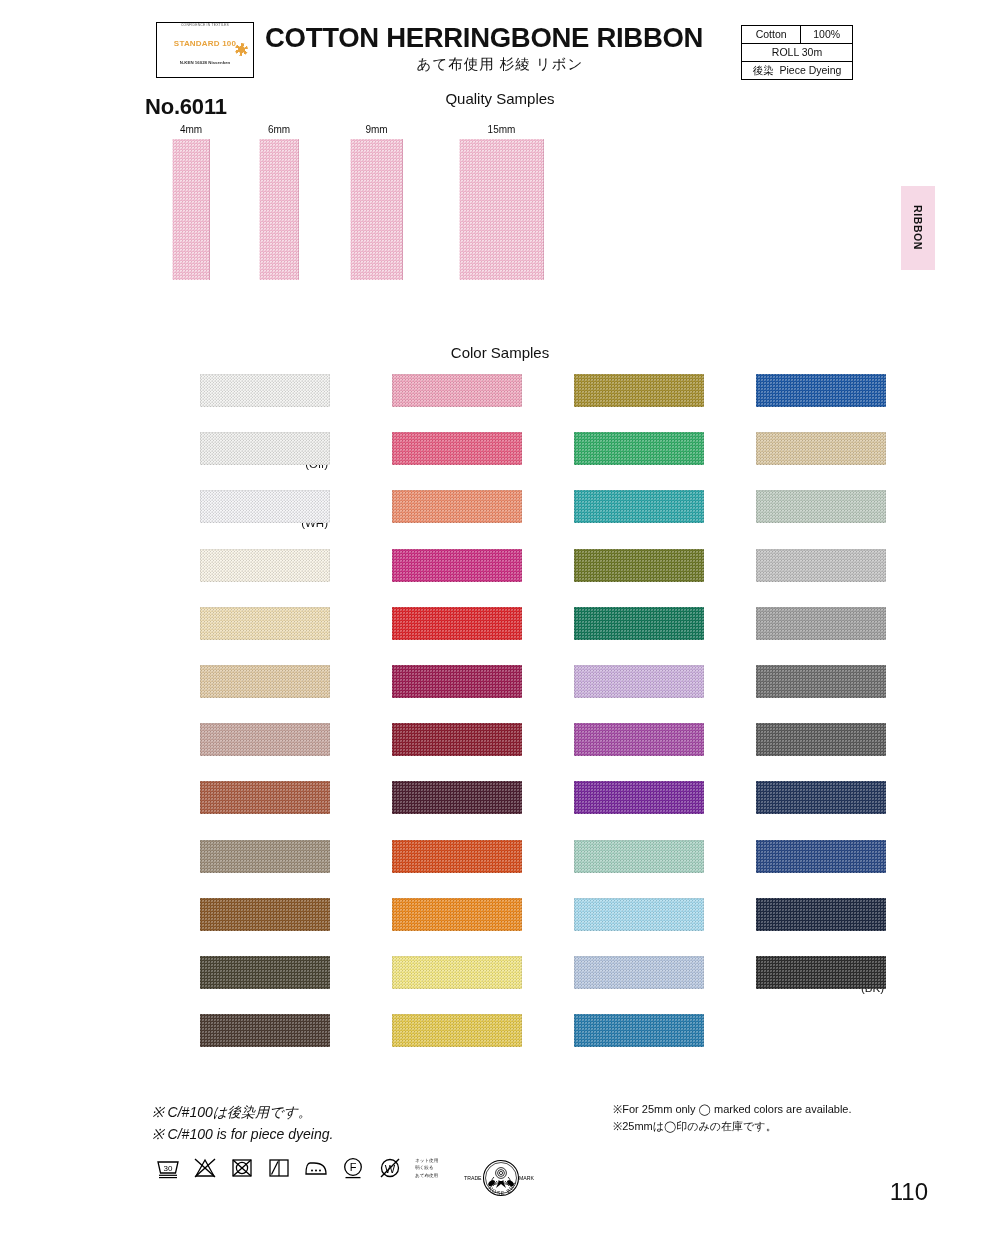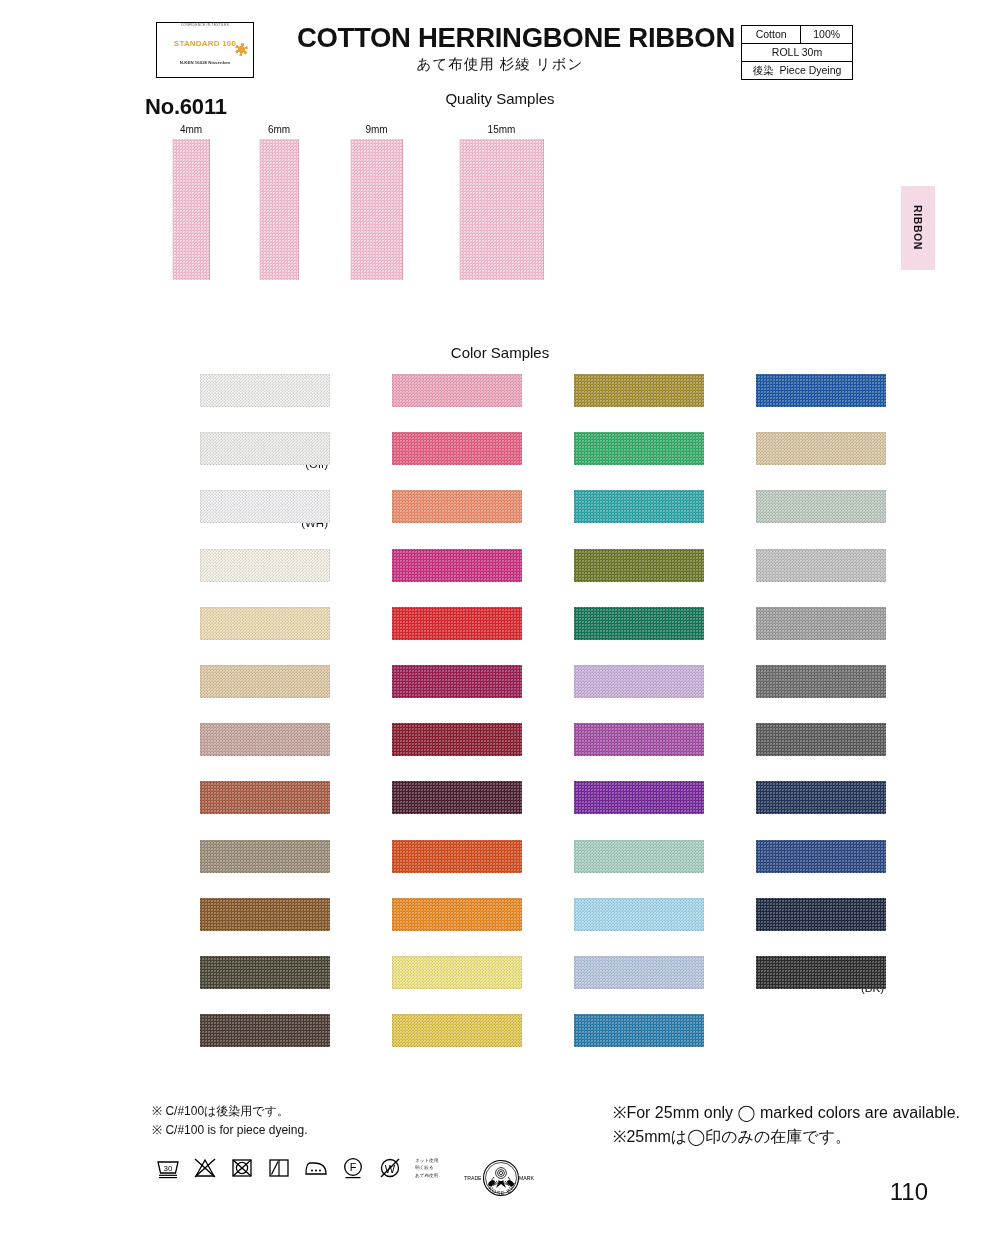--- a/index.html
+++ b/index.html
@@ -31,21 +31,21 @@
     background:
       radial-gradient(circle, #e8a33d 0 38%, transparent 40%),
       conic-gradient(from 0deg,#e8a33d 0 8%, transparent 8% 16%, #e8a33d 16% 24%,
        transparent 24% 32%, #e8a33d 32% 40%, transparent 40% 48%, #e8a33d 48% 56%,
        transparent 56% 64%, #e8a33d 64% 72%, transparent 72% 80%, #e8a33d 80% 88%,
        transparent 88% 100%);
   }
 
   #title-main {
     position:absolute; left:265px; top:22px; width:470px;
-    text-align:right; font-size:27.5px; font-weight:700; letter-spacing:-0.3px;
+    text-align:left; font-size:27.5px; font-weight:700; letter-spacing:-0.3px;
     white-space:nowrap;
   }
   #title-jp {
     position:absolute; left:265px; top:55px; width:470px;
     text-align:center; font-size:14.5px; letter-spacing:1px;
   }
 
   #spec-table {
     position:absolute; left:741px; top:25px; width:112px;
     border:1px solid #000; border-collapse:collapse;
@@ -105,22 +105,22 @@
   .cell .sw {
     position:absolute; left:62px; top:0; width:130px; height:33px;
     background-image:
       repeating-linear-gradient(58deg, rgba(255,255,255,.30) 0 1px, rgba(0,0,0,.10) 1px 2px, rgba(255,255,255,0) 2px 3px),
       repeating-linear-gradient(-58deg, rgba(255,255,255,.22) 0 1px, rgba(0,0,0,.07) 1px 2px, rgba(255,255,255,0) 2px 3px);
     background-size:3px 3px, 3px 3px;
     box-shadow:inset 0 0 0 1px rgba(0,0,0,.05);
   }
 
   
-  #note-left { position:absolute; left:152px; top:1102px; font-size:12px; line-height:1.55; }
-  #note-right { position:absolute; left:613px; top:1101px; font-size:16px; line-height:1.5; }
+  #note-left { position:absolute; left:152px; top:1102px; font-size:14px; line-height:1.55;font-style:italic; }
+  #note-right { position:absolute; left:613px; top:1101px; font-size:11px; line-height:1.5; }
 
   #care { position:absolute; left:155px; top:1155px; display:flex; align-items:center; gap:11px; }
   .care-ico { width:26px; height:26px; position:relative; }
   .care-ico svg { display:block; }
   #care-note { font-size:4.6px; line-height:1.55; color:#222; margin-left:1px; }
 
   #rose {
     position:absolute; left:463px; top:1150px; width:76px; height:56px;
   }
   #page-num { position:absolute; right:72px; top:1178px; font-size:24px; }

